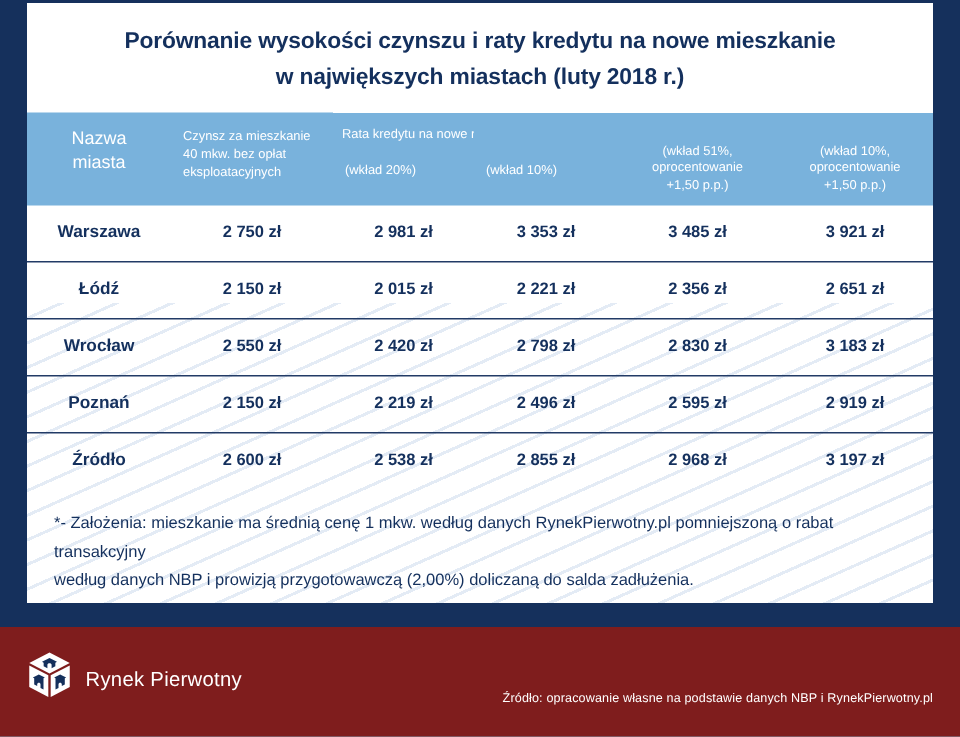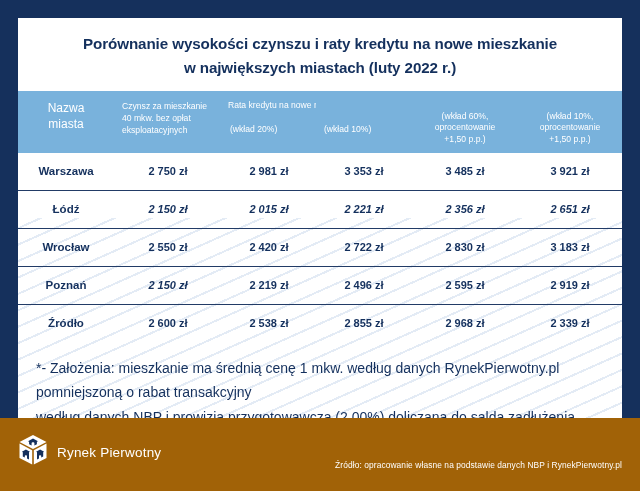--- a/index.html
+++ b/index.html
@@ -6,21 +6,21 @@
   body{
     width:640px;height:491px;overflow:hidden;
     background:#15305c;
     font-family:"Liberation Sans", sans-serif;
     -webkit-font-smoothing:antialiased;
   }
   .infographic{position:relative;width:640px;height:491px;}
 
   
   .card{
-    position:absolute;left:18px;top:18px;width:604px;height:400px;
+    position:absolute;left:18px;top:2px;width:604px;height:400px;
     background:#ffffff;
     box-sizing:border-box;
     overflow:hidden;
   }
   .card:after{ 
     content:"";position:absolute;left:0;bottom:0;width:100%;height:200px;
     background:repeating-linear-gradient(-24deg,
        rgba(214,226,240,0) 0px, rgba(214,226,240,0) 13px,
        rgba(205,219,237,.55) 13px, rgba(205,219,237,.55) 15px);
     pointer-events:none;
@@ -61,55 +61,55 @@
   .tbl td.cell{
     font-size:11px;color:#14305d;text-align:center;
     padding:4px;height:29px;vertical-align:middle;font-weight:bold;
   }
   .tbl td.city{
     font-size:11.5px;color:#14305d;font-weight:bold;text-align:center;
   }
   .row-line td{border-bottom:1px solid #223b66;}
   .row-last td{border-bottom:none;}
   .val-red{color:#e8345a;}
-  .val-green{color:#92c83e;font-style:italic;}
+  .val-green{color:#92c83e;}
   .val-dark{color:#14305d;}
 
   
   .footnote{
     position:relative;z-index:3;
     margin:14px 18px 0 18px;
-    font-size:14px;line-height:1.75;color:#14305d;
+    font-size:11px;line-height:1.75;color:#14305d;
     text-align:left;
   }
 
   
   .bottombar{
     position:absolute;left:0;top:418px;width:640px;height:73px;
-    background:#a16207;
+    background:#7f1d1d;
   }
   .logo{
     position:absolute;left:18px;top:16px;display:flex;align-items:center;gap:9px;
   }
   .logo-text{color:#ffffff;font-size:13.5px;letter-spacing:.2px;}
   .source{
     position:absolute;right:18px;top:26px;
     color:#ffffff;font-size:8.4px;letter-spacing:.1px;white-space:nowrap;margin-top:16px;
   }
 </style>
 </head>
 <body>
 
 <div class="infographic">
 
   <div class="card">
 
     <div class="title">
       <div>Porównanie wysokości czynszu i raty kredytu na nowe mieszkanie</div>
-      <div>w największych miastach (luty 2022 r.)</div>
+      <div>w największych miastach (luty 2018 r.)</div>
     </div>
 
     <table class="tbl">
       <colgroup>
         <col style="width:96px">
         <col style="width:108px">
         <col style="width:94px">
         <col style="width:96px">
         <col style="width:106px">
         <col style="width:104px">
@@ -124,21 +124,21 @@
         <td class="hdr-rent">Czynsz za mieszkanie 40 mkw. bez opłat eksploatacyjnych</td>
         <td class="hdr-group">
           <span class="span-title">Rata kredytu na nowe mieszkanie o powierzchni 50 mkw.*</span>
           <div class="sub sub-wrap sub-left">(wkład 20%)</div>
         </td>
         <td class="hdr-group">
           <div class="sub sub-wrap sub-left">(wkład 10%)</div>
         </td>
         <td class="hdr-group">
           <div class="sub" style="padding-top:11px;text-align:center;">
-            <div>(wkład 60%,</div>
+            <div>(wkład 51%,</div>
             <div>oprocentowanie</div>
             <div>+1,50 p.p.)</div>
           </div>
         </td>
         <td class="hdr-group">
           <div class="sub" style="padding-top:11px;text-align:center;">
             <div>(wkład 10%,</div>
             <div>oprocentowanie</div>
             <div>+1,50 p.p.)</div>
           </div>
@@ -160,39 +160,39 @@
             <td class="cell val-green">2 150 zł</td>
             <td class="cell val-green">2 015 zł</td>
             <td class="cell val-green">2 221 zł</td>
             <td class="cell val-green">2 356 zł</td>
             <td class="cell val-green">2 651 zł</td>
           </tr>
           <tr class="row-line">
             <td class="cell city">Wrocław</td>
             <td class="cell val-dark">2 550 zł</td>
             <td class="cell val-dark">2 420 zł</td>
-            <td class="cell val-dark">2 722 zł</td>
+            <td class="cell val-dark">2 798 zł</td>
             <td class="cell val-dark">2 830 zł</td>
             <td class="cell val-dark">3 183 zł</td>
           </tr>
           <tr class="row-line">
             <td class="cell city">Poznań</td>
             <td class="cell val-green">2 150 zł</td>
             <td class="cell val-dark">2 219 zł</td>
             <td class="cell val-dark">2 496 zł</td>
             <td class="cell val-dark">2 595 zł</td>
             <td class="cell val-dark">2 919 zł</td>
           </tr>
           <tr class="row-last">
             <td class="cell city">Źródło</td>
             <td class="cell val-dark">2 600 zł</td>
             <td class="cell val-dark">2 538 zł</td>
             <td class="cell val-dark">2 855 zł</td>
             <td class="cell val-dark">2 968 zł</td>
-            <td class="cell val-dark">2 339 zł</td>
+            <td class="cell val-dark">3 197 zł</td>
           </tr>
         </tbody>
     </table>
 
     <div class="footnote">
       <div>*- Założenia: mieszkanie ma średnią cenę 1 mkw. według danych RynekPierwotny.pl pomniejszoną o rabat transakcyjny</div>
       <div>według danych NBP i prowizją przygotowawczą (2,00%) doliczaną do salda zadłużenia.</div>
     </div>
   </div>
 

